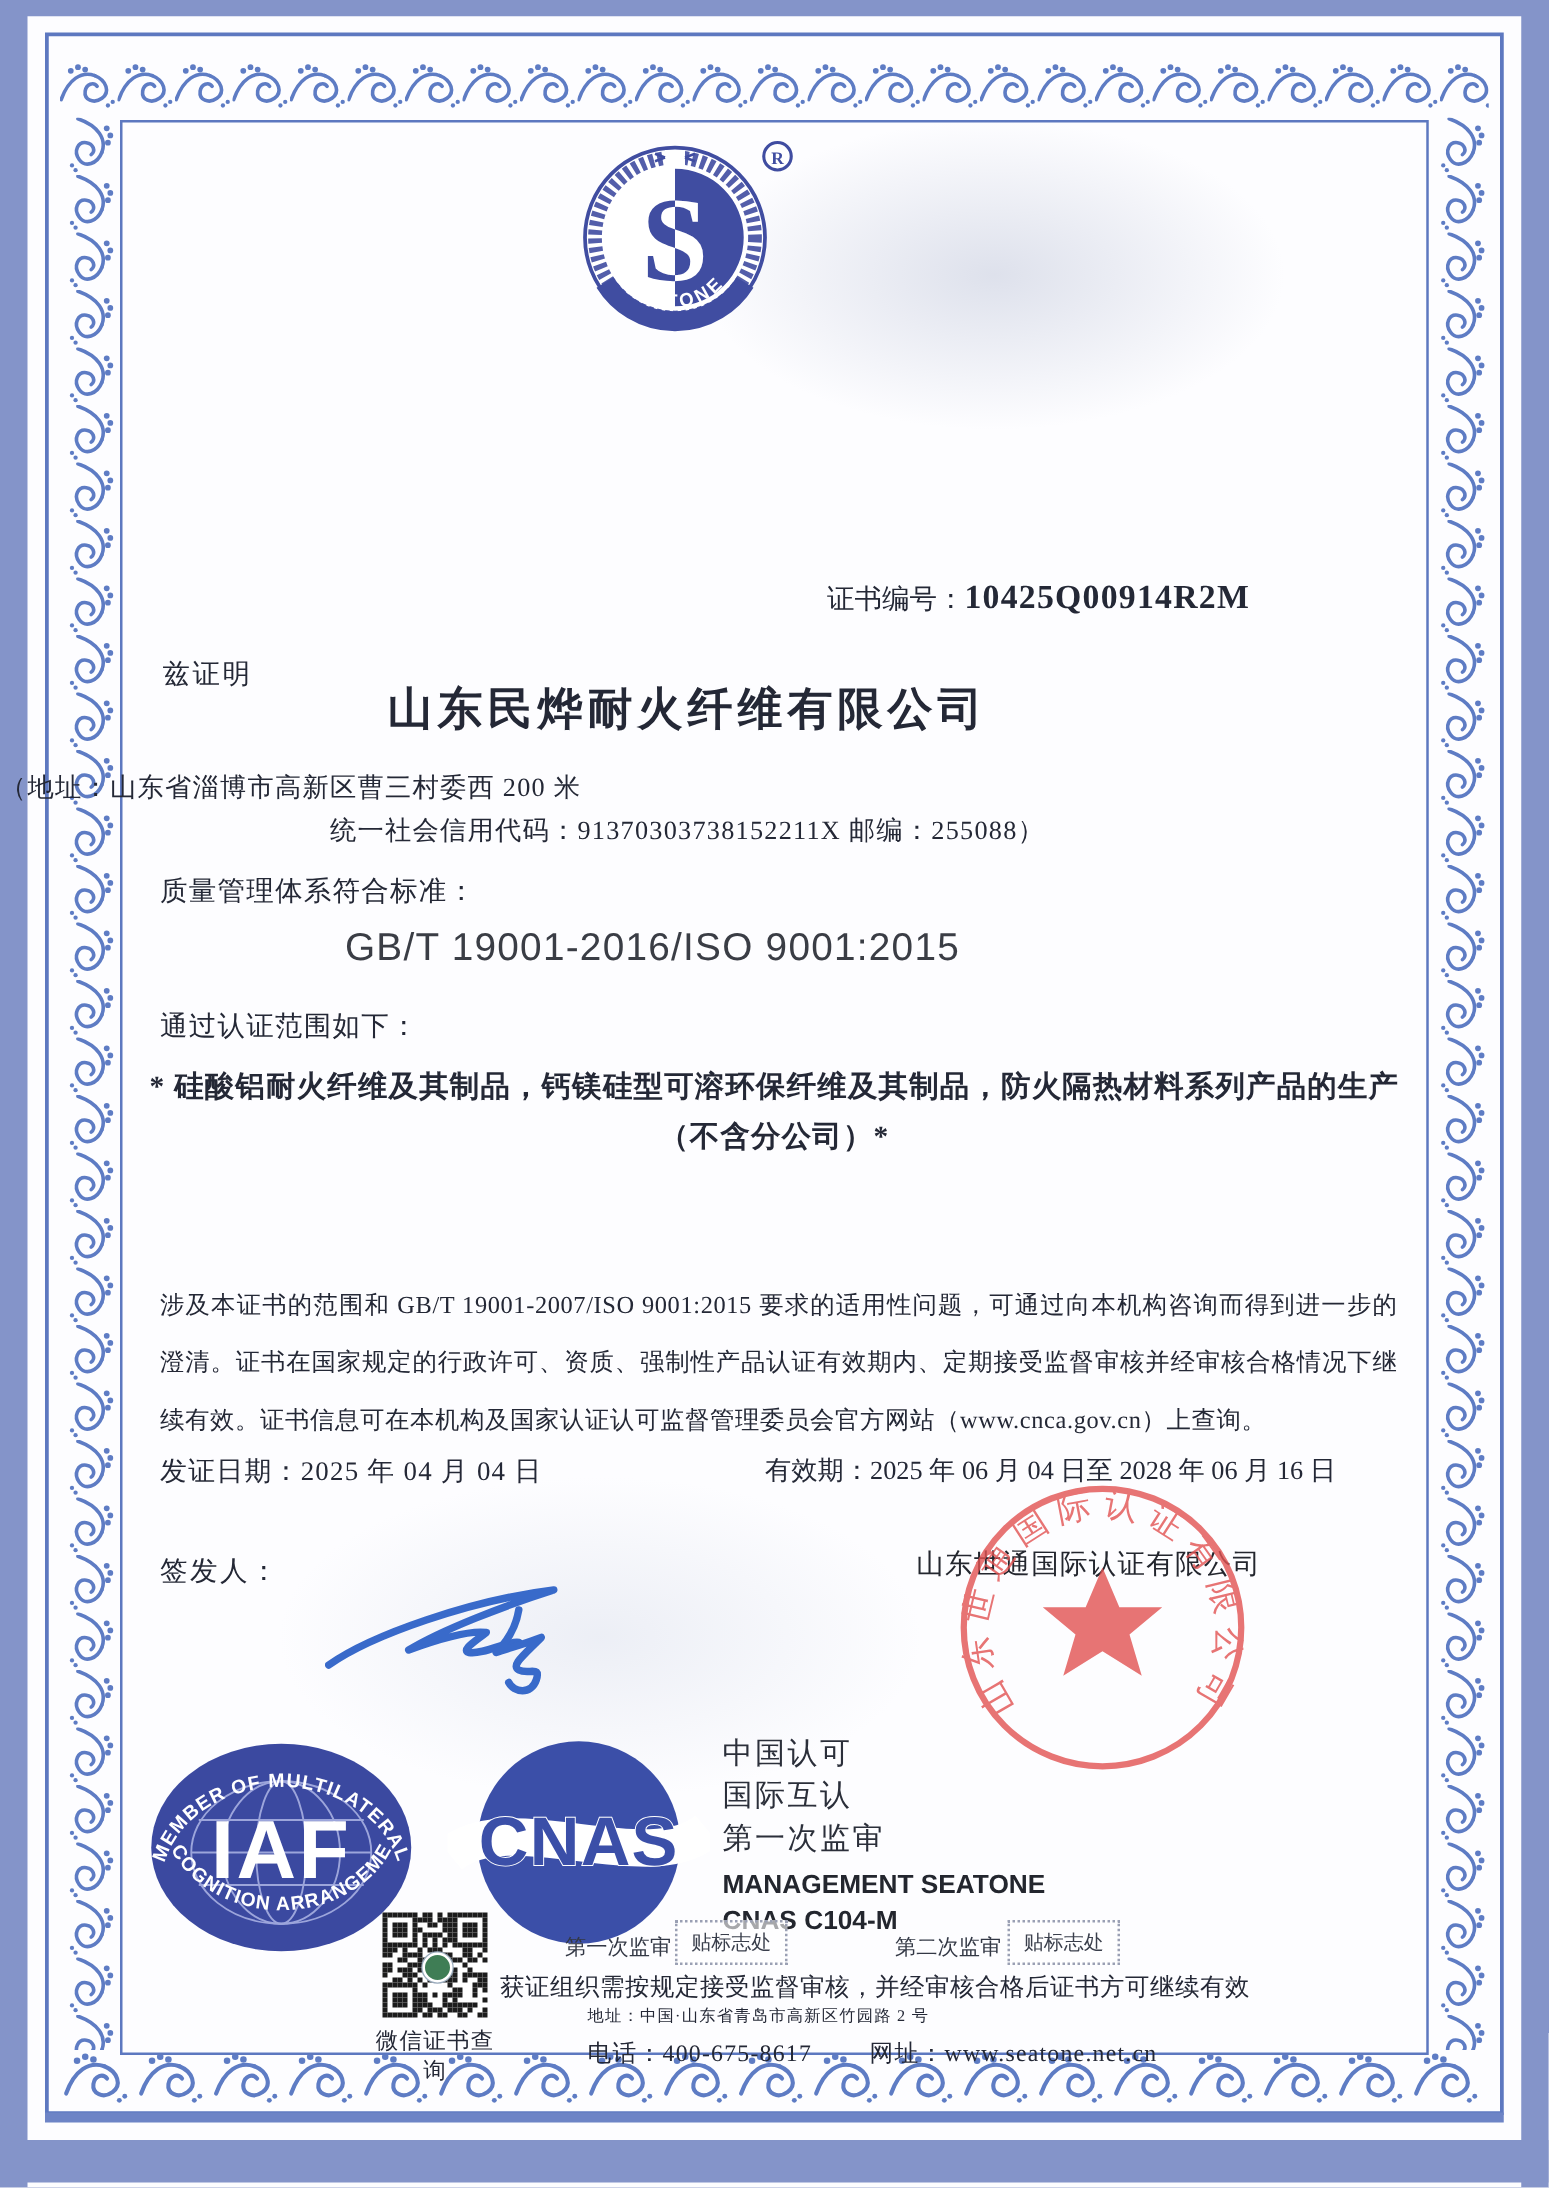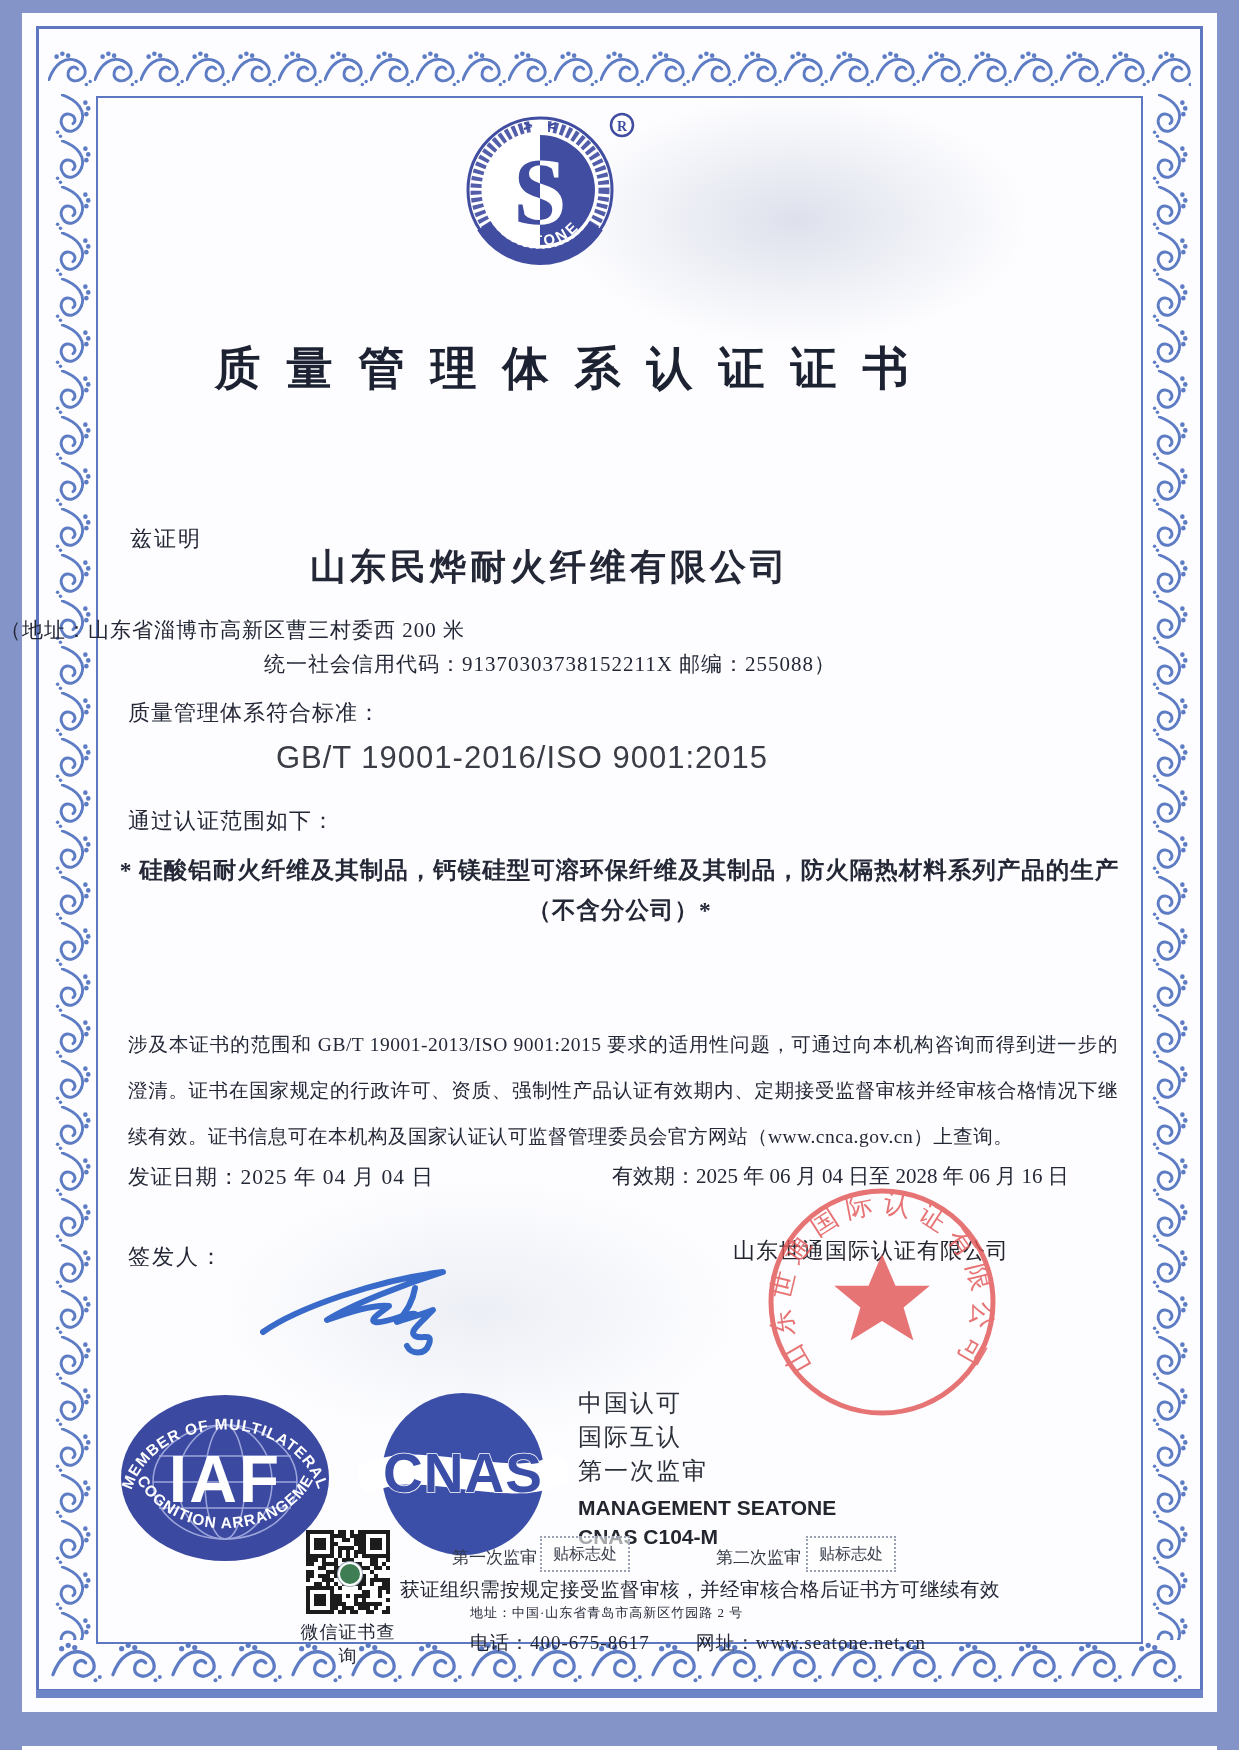--- a/index.html
+++ b/index.html
@@ -1725,35 +1725,37 @@
           <textPath href="#seatArc" startOffset="50%" text-anchor="middle">SEATONE</textPath>
         </text>
         <g>
           <circle cx="172" cy="25" r="11" fill="#fff" stroke="#404da1" stroke-width="2.5"></circle>
           <text x="172" y="31" text-anchor="middle" font-family="Liberation Serif,serif" font-size="14" font-weight="bold" fill="#404da1">R</text>
         </g>
       </g>
     </svg>
   </div>
 
-  <div class="abs" id="title">质量管理体系认证证书</div>
 
+  <div class="abs" id="certno">
+    <span class="lab">证书编号：</span><span class="num">10425Q00914R2M</span>
+  </div>
 
   <div class="abs" id="certify">兹证明</div>
   <div class="abs" id="company">山东民烨耐火纤维有限公司</div>
   <div class="abs" id="addr1">（地址：山东省淄博市高新区曹三村委西 200 米</div>
   <div class="abs" id="addr2">统一社会信用代码：91370303738152211X 邮编：255088）</div>
 
   <div class="abs" id="stdlabel">质量管理体系符合标准：</div>
   <div class="abs" id="stdvalue">GB/T 19001-2016/ISO 9001:2015</div>
 
   <div class="abs" id="scopelabel">通过认证范围如下：</div>
   <div class="abs" id="scope">* 硅酸铝耐火纤维及其制品，钙镁硅型可溶环保纤维及其制品，防火隔热材料系列产品的生产（不含分公司）*</div>
 
-  <div class="abs" id="note">涉及本证书的范围和 GB/T 19001-2013/ISO 9001:2015 要求的适用性问题，可通过向本机构咨询而得到进一步的澄清。证书在国家规定的行政许可、资质、强制性产品认证有效期内、定期接受监督审核并经审核合格情况下继续有效。证书信息可在本机构及国家认证认可监督管理委员会官方网站（www.cnca.gov.cn）上查询。</div>
+  <div class="abs" id="note">涉及本证书的范围和 GB/T 19001-2007/ISO 9001:2015 要求的适用性问题，可通过向本机构咨询而得到进一步的澄清。证书在国家规定的行政许可、资质、强制性产品认证有效期内、定期接受监督审核并经审核合格情况下继续有效。证书信息可在本机构及国家认证认可监督管理委员会官方网站（www.cnca.gov.cn）上查询。</div>
 
   <div class="abs" id="issue">
     <span>发证日期：</span><span>2025 年 04 月 04 日</span>
   </div>
   <div class="abs" id="valid">
     <span>有效期：</span><span>2025 年 06 月 04 日至 2028 年 06 月 16 日</span>
   </div>
 
   <div class="abs" id="signer">签发人：</div>
   <div class="abs" id="issuer">山东世通国际认证有限公司</div>

